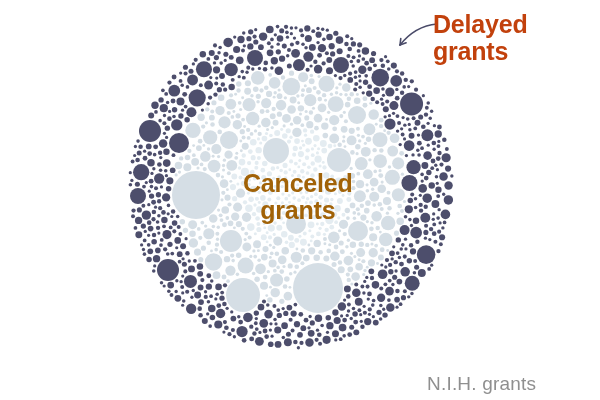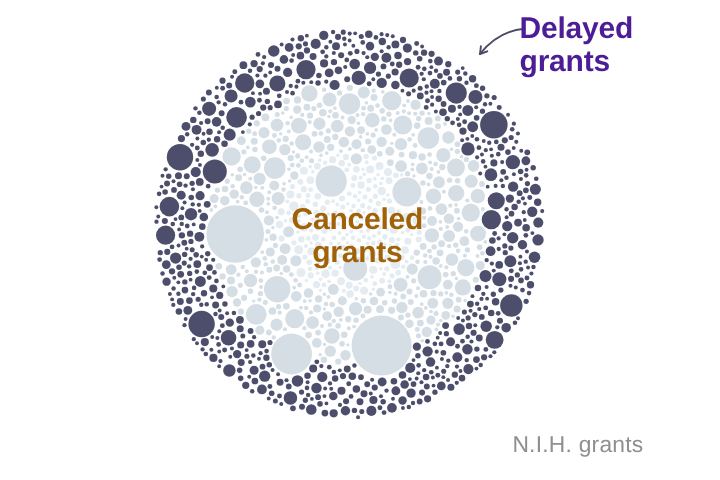--- a/index.html
+++ b/index.html
@@ -14,33 +14,33 @@
   .label{
     position:absolute;
     line-height:1.08;
     white-space:pre-line;
     pointer-events:none;
   }
   #delayed-label{
     left:433px; top:11px;
     font-size:25px;
     font-weight:bold;
-    color:#4c1d95;
+    color:#c2410c;
     letter-spacing:-0.2px;
   }
   #canceled-label{
     left:243px; top:170px;
     font-size:25px;
     font-weight:bold;
     color:#a16207;
     letter-spacing:-0.2px;
     text-align:center;
   }
   #nih-label{
-    left:427px; top:362px;
+    left:427px; top:374px;
     font-size:19px;
     color:#8f8f8f;
     font-weight:400;
     letter-spacing:0.2px;
   }
 </style>
 </head>
 <body>
 
 <svg id="stage" viewBox="0 0 600 400" width="600" height="400" aria-hidden="true">

